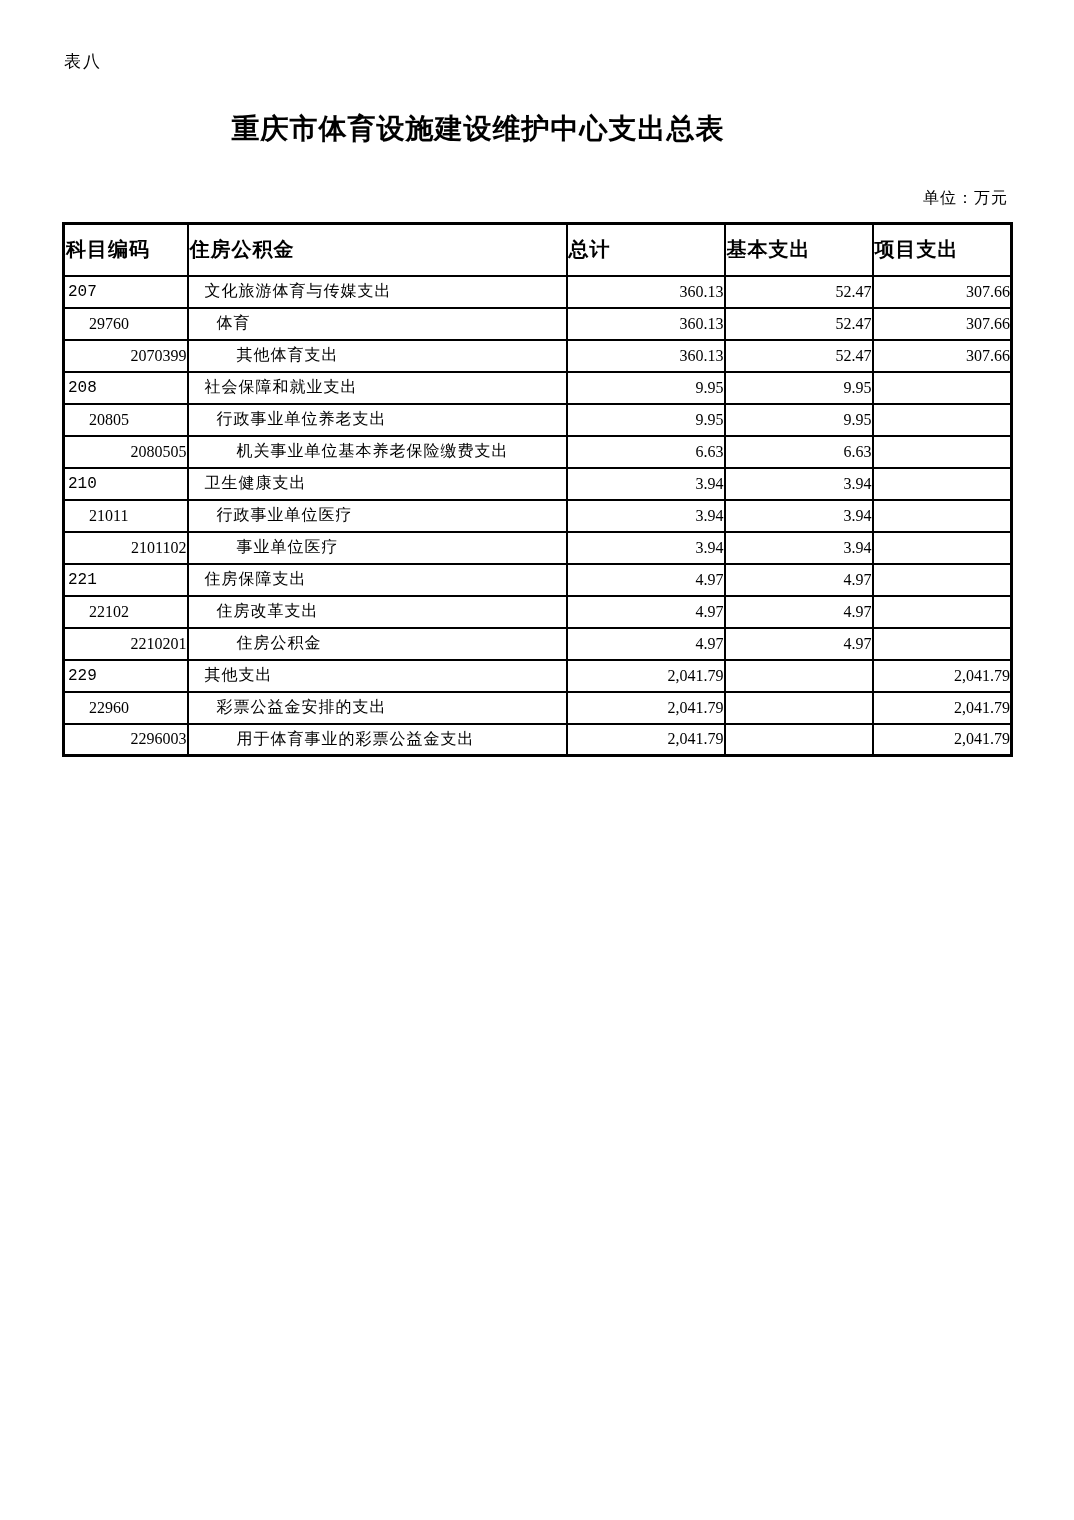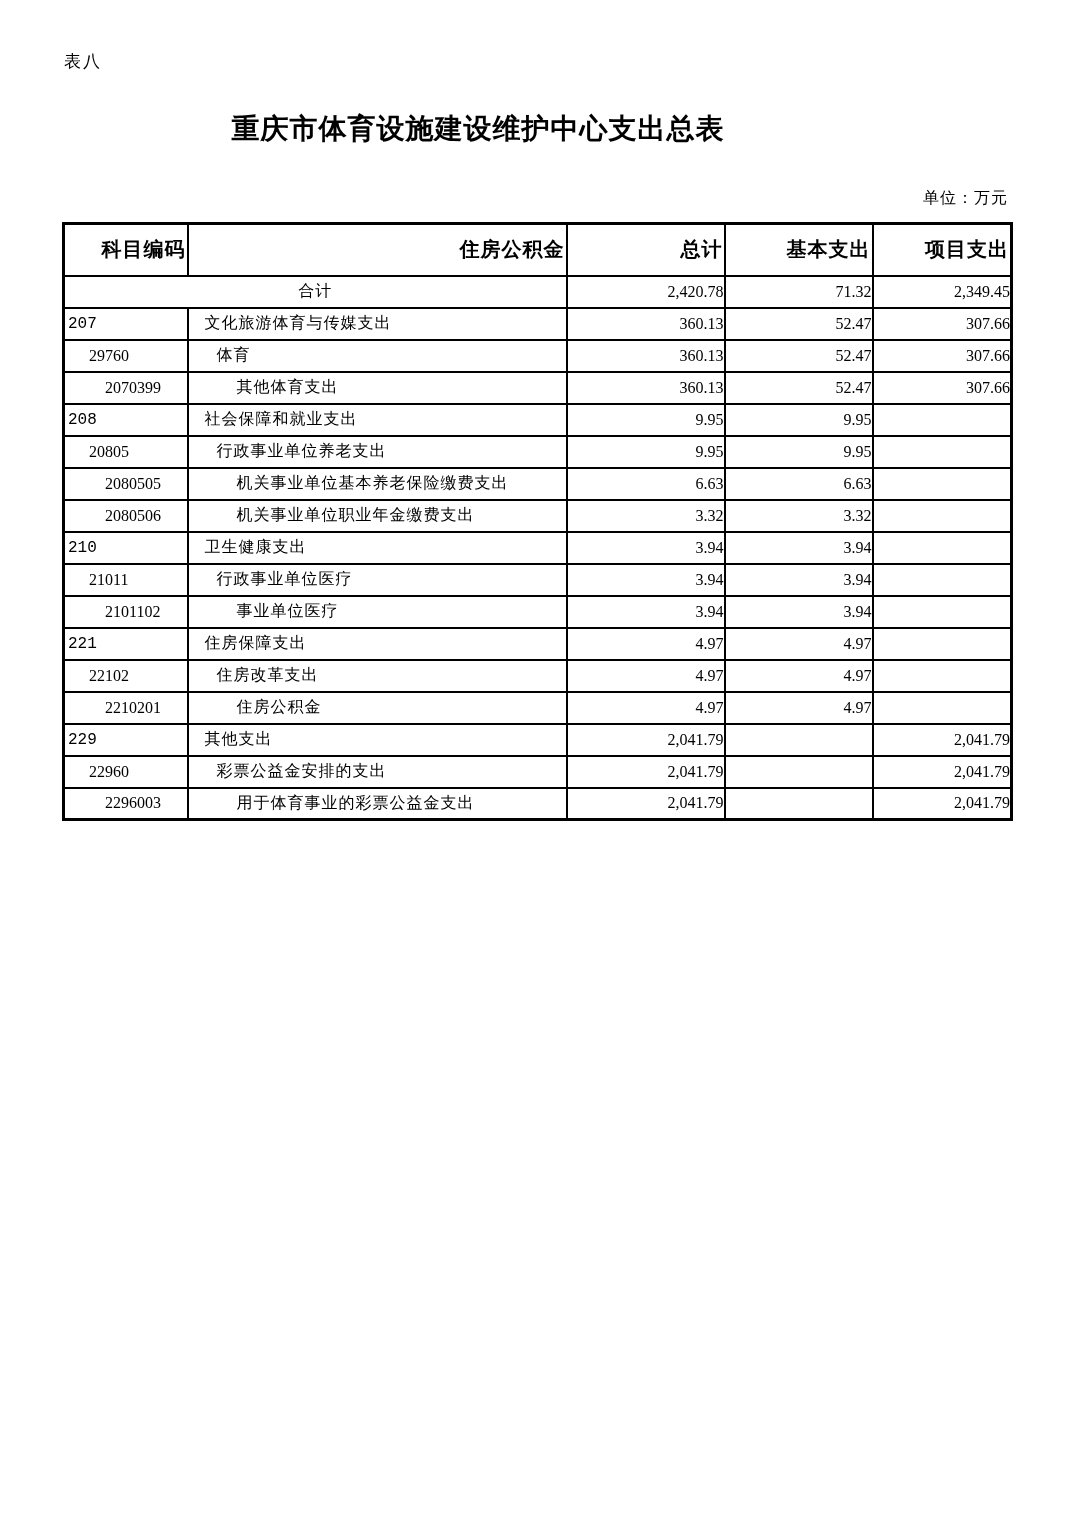--- a/index.html
+++ b/index.html
@@ -27,28 +27,28 @@
     border:3px solid #000;
   }
   table.budget th, table.budget td {
     border:2px solid #000;
     overflow:hidden; white-space:nowrap;
     box-sizing:border-box;
   }
   table.budget th {
     height:52px;
     font-family:"Liberation Sans", sans-serif;
-    font-weight:bold; font-size:20px; text-align:right;
+    font-weight:bold; font-size:20px; text-align:left;
     letter-spacing:1px;
   }
   table.budget td { height:32px; font-size:16px; padding:0; }
   td.code { text-align:left; }
   td.code.l1 { padding-left:3px;font-family:Liberation Mono, monospace; }
   td.code.l2 { padding-left:24px; }
-  td.code.l3 { padding-left:40px; }
+  td.code.l3 { padding-left:40px;text-align:right; }
   td.name { text-align:left; font-size:15px; letter-spacing:1px; }
   td.name.l1 { padding-left:16px; }
   td.name.l2 { padding-left:28px;margin-top:10px; }
   td.name.l3 { padding-left:48px; }
   td.name.merged { text-align:center; padding-left:0; }
   td.num { text-align:right; padding-right:4px; }
 </style>
 </head>
 <body>
 
@@ -69,26 +69,20 @@
   <thead>
     <tr>
       <th>科目编码</th>
       <th>住房公积金</th>
       <th>总计</th>
       <th>基本支出</th>
       <th>项目支出</th>
     </tr>
   </thead>
   <tbody id="table-body">
-      <tr>
-        <td class="name merged" colspan="2">合计</td>
-        <td class="num">2,420.78</td>
-        <td class="num">71.32</td>
-        <td class="num">2,349.45</td>
-      </tr>
       <tr>
         <td class="code l1">207</td>
         <td class="name l1">文化旅游体育与传媒支出</td>
         <td class="num">360.13</td>
         <td class="num">52.47</td>
         <td class="num">307.66</td>
       </tr>
       <tr>
         <td class="code l2">29760</td>
         <td class="name l2">体育</td>
@@ -115,27 +109,20 @@
         <td class="name l2">行政事业单位养老支出</td>
         <td class="num">9.95</td>
         <td class="num">9.95</td>
         <td class="num"></td>
       </tr>
       <tr>
         <td class="code l3">2080505</td>
         <td class="name l3">机关事业单位基本养老保险缴费支出</td>
         <td class="num">6.63</td>
         <td class="num">6.63</td>
-        <td class="num"></td>
-      </tr>
-      <tr>
-        <td class="code l3">2080506</td>
-        <td class="name l3">机关事业单位职业年金缴费支出</td>
-        <td class="num">3.32</td>
-        <td class="num">3.32</td>
         <td class="num"></td>
       </tr>
       <tr>
         <td class="code l1">210</td>
         <td class="name l1">卫生健康支出</td>
         <td class="num">3.94</td>
         <td class="num">3.94</td>
         <td class="num"></td>
       </tr>
       <tr>

